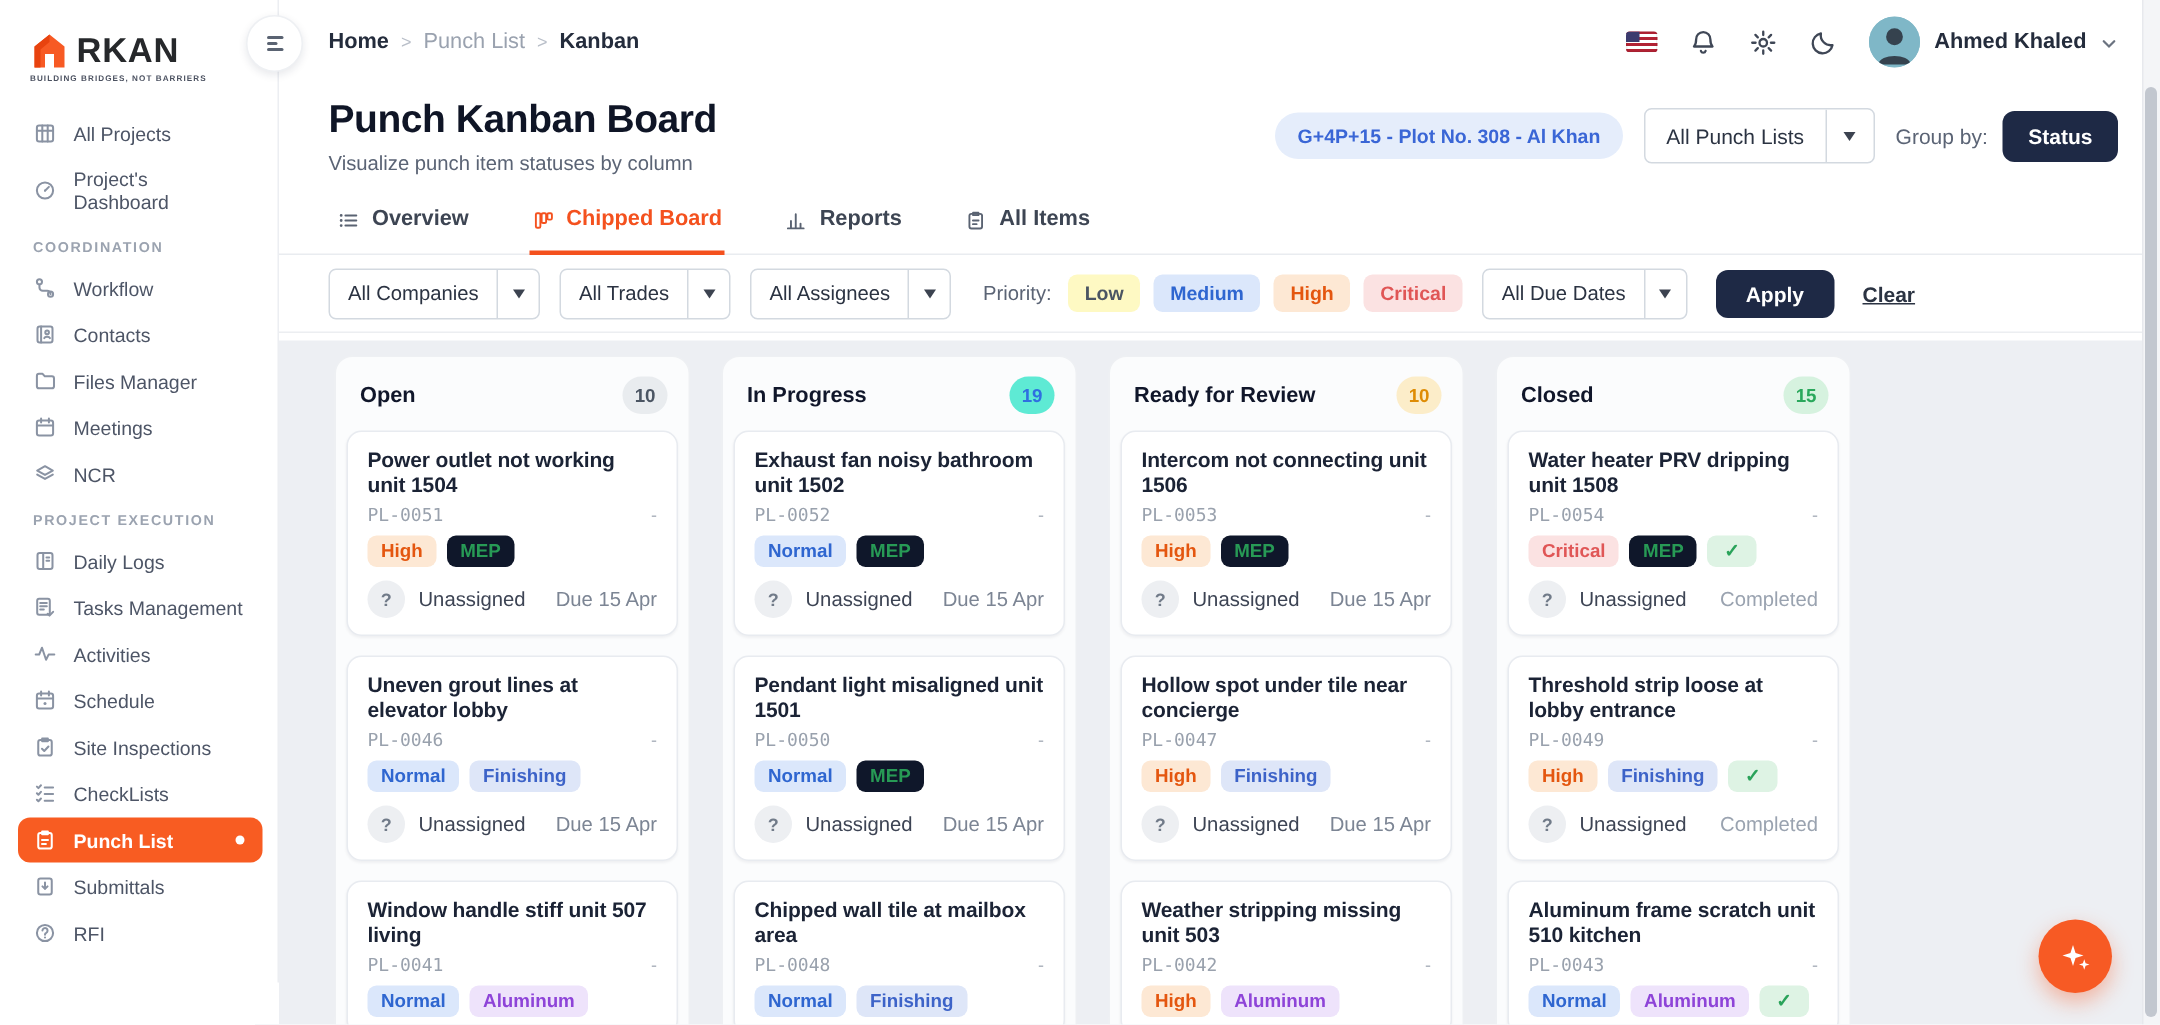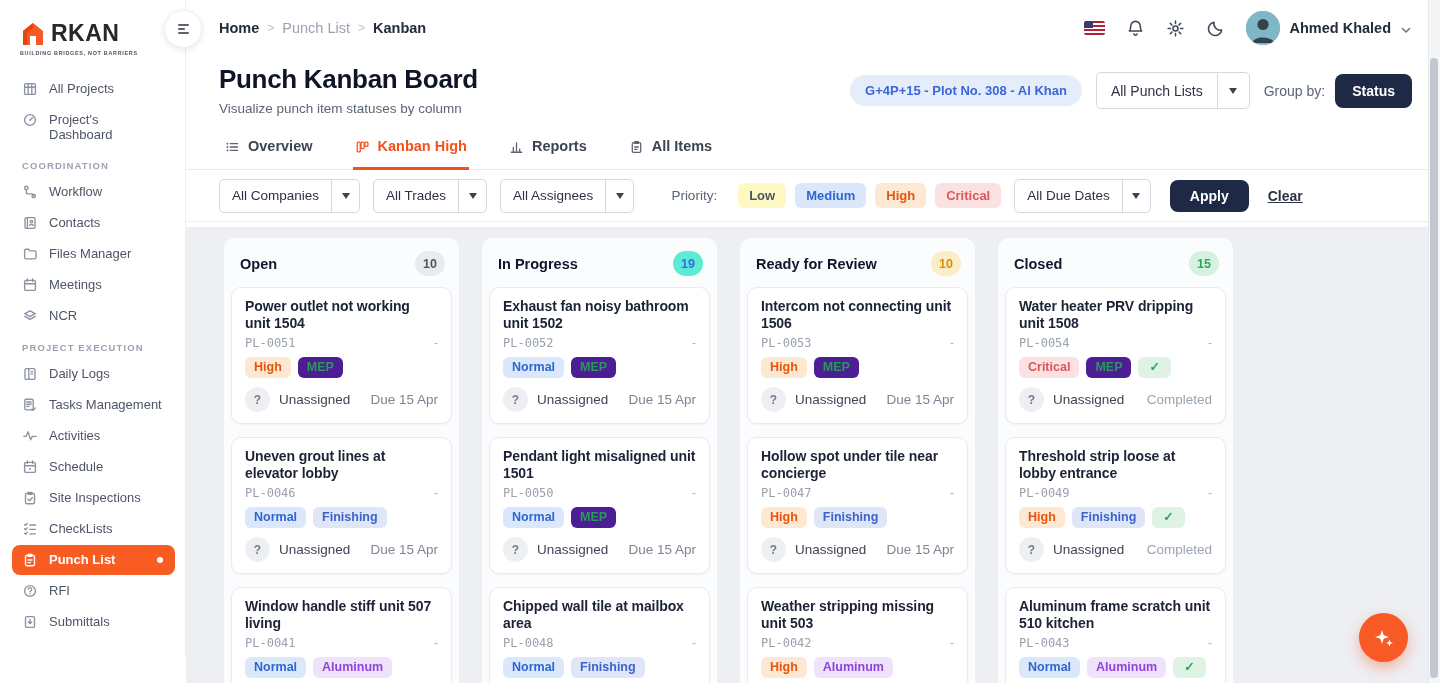--- a/index.html
+++ b/index.html
@@ -10,21 +10,21 @@
   .sidebar { position:absolute; left:0; top:0; width:186px; height:655px; background:#fff;
              border-right:1px solid #eceef2; padding:18px 0 10px 0; z-index:5; }
   .logo { display:flex; flex-direction:column; padding:2px 20px 14px 20px; cursor:pointer; }
   .logo-row { display:flex; align-items:center; gap:5px; }
   .logo-mark { width:26px; height:24px; }
   .logo-text { font-size:23px; font-weight:800; letter-spacing:.5px; color:#26282b; }
   .logo-tag { font-size:5.4px; font-weight:700; letter-spacing:.72px; color:#4b5160; margin-top:3px; }
   .nav { display:flex; flex-direction:column; padding:4px 10px 0 12px; }
   .nav-section-label { font-size:9.5px; font-weight:700; letter-spacing:1.1px; color:#9ba3b0;
                        padding:10px 10px 6px 10px; }
-  .nav-item { display:flex; gap:11px; padding:7px 10px; border-radius:8px;
+  .nav-item { display:flex; align-items:center; gap:11px; padding:7px 10px; border-radius:8px;
               font-size:13px; font-weight:500; color:#4d5566; cursor:pointer; margin-bottom:1px; }
   .nav-item .nicon { width:16px; height:16px; flex:0 0 16px; color:#8a93a3; display:flex; align-items:center; }
   .nav-item.active { background:#f85c22; color:#fff; font-weight:700; position:relative; }
   .nav-item.active .nicon { color:#fff; }
   .nav-item.active::after { content:""; position:absolute; right:12px; top:50%; margin-top:-3px;
                             width:6px; height:6px; border-radius:50%; background:#fff; }
 
   
   .collapse-btn { position:absolute; left:164px; top:10px; width:38px; height:38px; border-radius:50%;
                   background:#fff; border:1px solid #eef0f3; box-shadow:0 2px 6px rgba(20,30,60,.10);
@@ -76,21 +76,21 @@
          padding:0 2px 13px 2px; cursor:pointer; border-bottom:3px solid transparent; margin-bottom:-1px; }
   .tab .ticn { width:15px; height:15px; color:#5a6372; display:flex; }
   .tab.active { color:#f4511e; border-bottom-color:#f4511e; font-weight:700; }
   .tab.active .ticn { color:#f4511e; }
 
   .filterbar { display:flex; align-items:center; gap:13px; height:52px; padding:0 16px 0 33px;
                border-bottom:1px solid #eceef1; background:#fff; }
   .filterbar .select { height:34px; }
   .filterbar .select .sel-label { font-size:13.5px; padding:0 12px; }
   .filterbar .select .sel-arrow { width:28px; }
-  .priority-group { display:flex; align-items:center; gap:19px; margin-left:24px; }
+  .priority-group { display:flex; align-items:center; gap:9px; margin-left:8px; }
   .priority-label { font-size:13.5px; color:#5b6475; margin-right:2px; }
   .pill { font-size:13px; font-weight:600; border-radius:6px; padding:5px 11px; cursor:pointer; white-space:nowrap; }
   .pill.low { background:#fef9c3; color:#4b5563; }
   .pill.medium { background:#dbe7fb; color:#2f66d0; }
   .pill.high { background:#fde8d4; color:#e4560f; }
   .pill.critical { background:#fbe2e2; color:#e05656; }
   .apply-btn { margin-left:6px; padding:8px 20px; }
   .clear-link { font-size:14px; font-weight:600; color:#2b3342; text-decoration:underline; cursor:pointer; margin-left:6px; }
 
   
@@ -112,21 +112,21 @@
           box-shadow:0 1px 2px rgba(16,24,40,.05); cursor:pointer; }
   .card-title { font-size:14px; font-weight:700; color:#1b2335; letter-spacing:-.1px; line-height:17px; }
   .card-id-row { display:flex; align-items:center; justify-content:space-between; margin-top:4px; }
   .card-id { font-family:"DejaVu Sans Mono", monospace; font-size:12px; color:#99a1ad; }
   .card-dash { font-size:12px; color:#aab1bc; }
   .badges { display:flex; align-items:center; gap:7px; margin-top:7px; }
   .badge { font-size:12.5px; font-weight:700; border-radius:6px; padding:3px 9px; line-height:15px; }
   .badge.high { background:#fde8d4; color:#e4560f; }
   .badge.normal { background:#dbe7fb; color:#2f66d0; }
   .badge.critical { background:#fbe2e2; color:#e05656; }
-  .badge.mep { background:#4c1d95; color:#279a55; }
+  .badge.mep { background:#0f172a; color:#279a55; }
   .badge.finishing { background:#dee6f8; color:#3d63c8; }
   .badge.aluminum { background:#eee3fb; color:#8e44d8; }
   .badge.check { background:#def3e4; color:#2aa35a; padding:3px 11px; font-weight:700; }
   .card-foot { display:flex; align-items:center; justify-content:space-between; margin-top:9px; }
   .assignee { display:flex; align-items:center; gap:9px; }
   .q-avatar { width:25px; height:25px; border-radius:50%; background:#edeff2; color:#717b89;
               display:flex; align-items:center; justify-content:center; font-size:12px; font-weight:700; }
   .assignee-name { font-size:13.5px; font-weight:500; color:#3d4454; }
   .due-text { font-size:13.5px; color:#7c8594; }
   .due-text.done { color:#9aa3b0; }
@@ -287,35 +287,35 @@
             <path d="M6.1 2.4h3.8v1.8H6.1z"></path>
             <rect x="3.5" y="3.3" width="9" height="10.4" rx="1.4"></rect>
             <path d="M6 8h4M6 10.6h2.6"></path>
           </svg>
         </span>
         <span>Punch List</span>
       </div>
       <div class="nav-item">
         <span class="nicon">
           <svg viewBox="0 0 16 16" fill="none" stroke="currentColor" stroke-width="1.35" stroke-linecap="round" stroke-linejoin="round" width="16" height="16">
+            <rect x="3.5" y="2.6" width="9" height="10.8" rx="1.5"></rect>
+            <path d="M8 5.4v4.2M6.3 7.9L8 9.6l1.7-1.7"></path>
+          </svg>
+        </span>
+        <span>Submittals</span>
+      </div>
+      <div class="nav-item">
+        <span class="nicon">
+          <svg viewBox="0 0 16 16" fill="none" stroke="currentColor" stroke-width="1.35" stroke-linecap="round" stroke-linejoin="round" width="16" height="16">
             <circle cx="8" cy="8" r="5.4"></circle>
             <path d="M6.3 6.3a1.7 1.7 0 1 1 2.5 1.6c-.6.3-.8.6-.8 1.2"></path>
             <circle cx="8" cy="11" r=".7" fill="currentColor" stroke="none"></circle>
           </svg>
         </span>
         <span>RFI</span>
-      </div>
-      <div class="nav-item">
-        <span class="nicon">
-          <svg viewBox="0 0 16 16" fill="none" stroke="currentColor" stroke-width="1.35" stroke-linecap="round" stroke-linejoin="round" width="16" height="16">
-            <rect x="3.5" y="2.6" width="9" height="10.8" rx="1.5"></rect>
-            <path d="M8 5.4v4.2M6.3 7.9L8 9.6l1.7-1.7"></path>
-          </svg>
-        </span>
-        <span>Submittals</span>
       </div>
     </nav>
 </aside>
 
 <div class="collapse-btn">
   <span class="bars">
       <i></i>
       <i></i>
       <i></i>
     </span>
@@ -397,21 +397,21 @@
         <span>Overview</span>
       </div>
       <div class="tab active">
         <span class="ticn">
           <svg viewBox="0 0 16 16" fill="none" stroke="currentColor" stroke-width="1.35" stroke-linecap="round" stroke-linejoin="round" width="16" height="16">
             <rect x="2.4" y="2.8" width="3.2" height="10.4" rx="1"></rect>
             <rect x="6.5" y="2.8" width="3.2" height="7" rx="1"></rect>
             <rect x="10.6" y="2.8" width="3.2" height="4.6" rx="1"></rect>
           </svg>
         </span>
-        <span>Kanban High</span>
+        <span>Chipped Board</span>
       </div>
       <div class="tab">
         <span class="ticn">
           <svg viewBox="0 0 16 16" fill="none" stroke="currentColor" stroke-width="1.35" stroke-linecap="round" stroke-linejoin="round" width="16" height="16">
             <path d="M2.4 13.6h11.2"></path>
             <path d="M4.6 13.2V8.4M8 13.2V3.6M11.4 13.2v-3"></path>
           </svg>
         </span>
         <span>Reports</span>
       </div>

